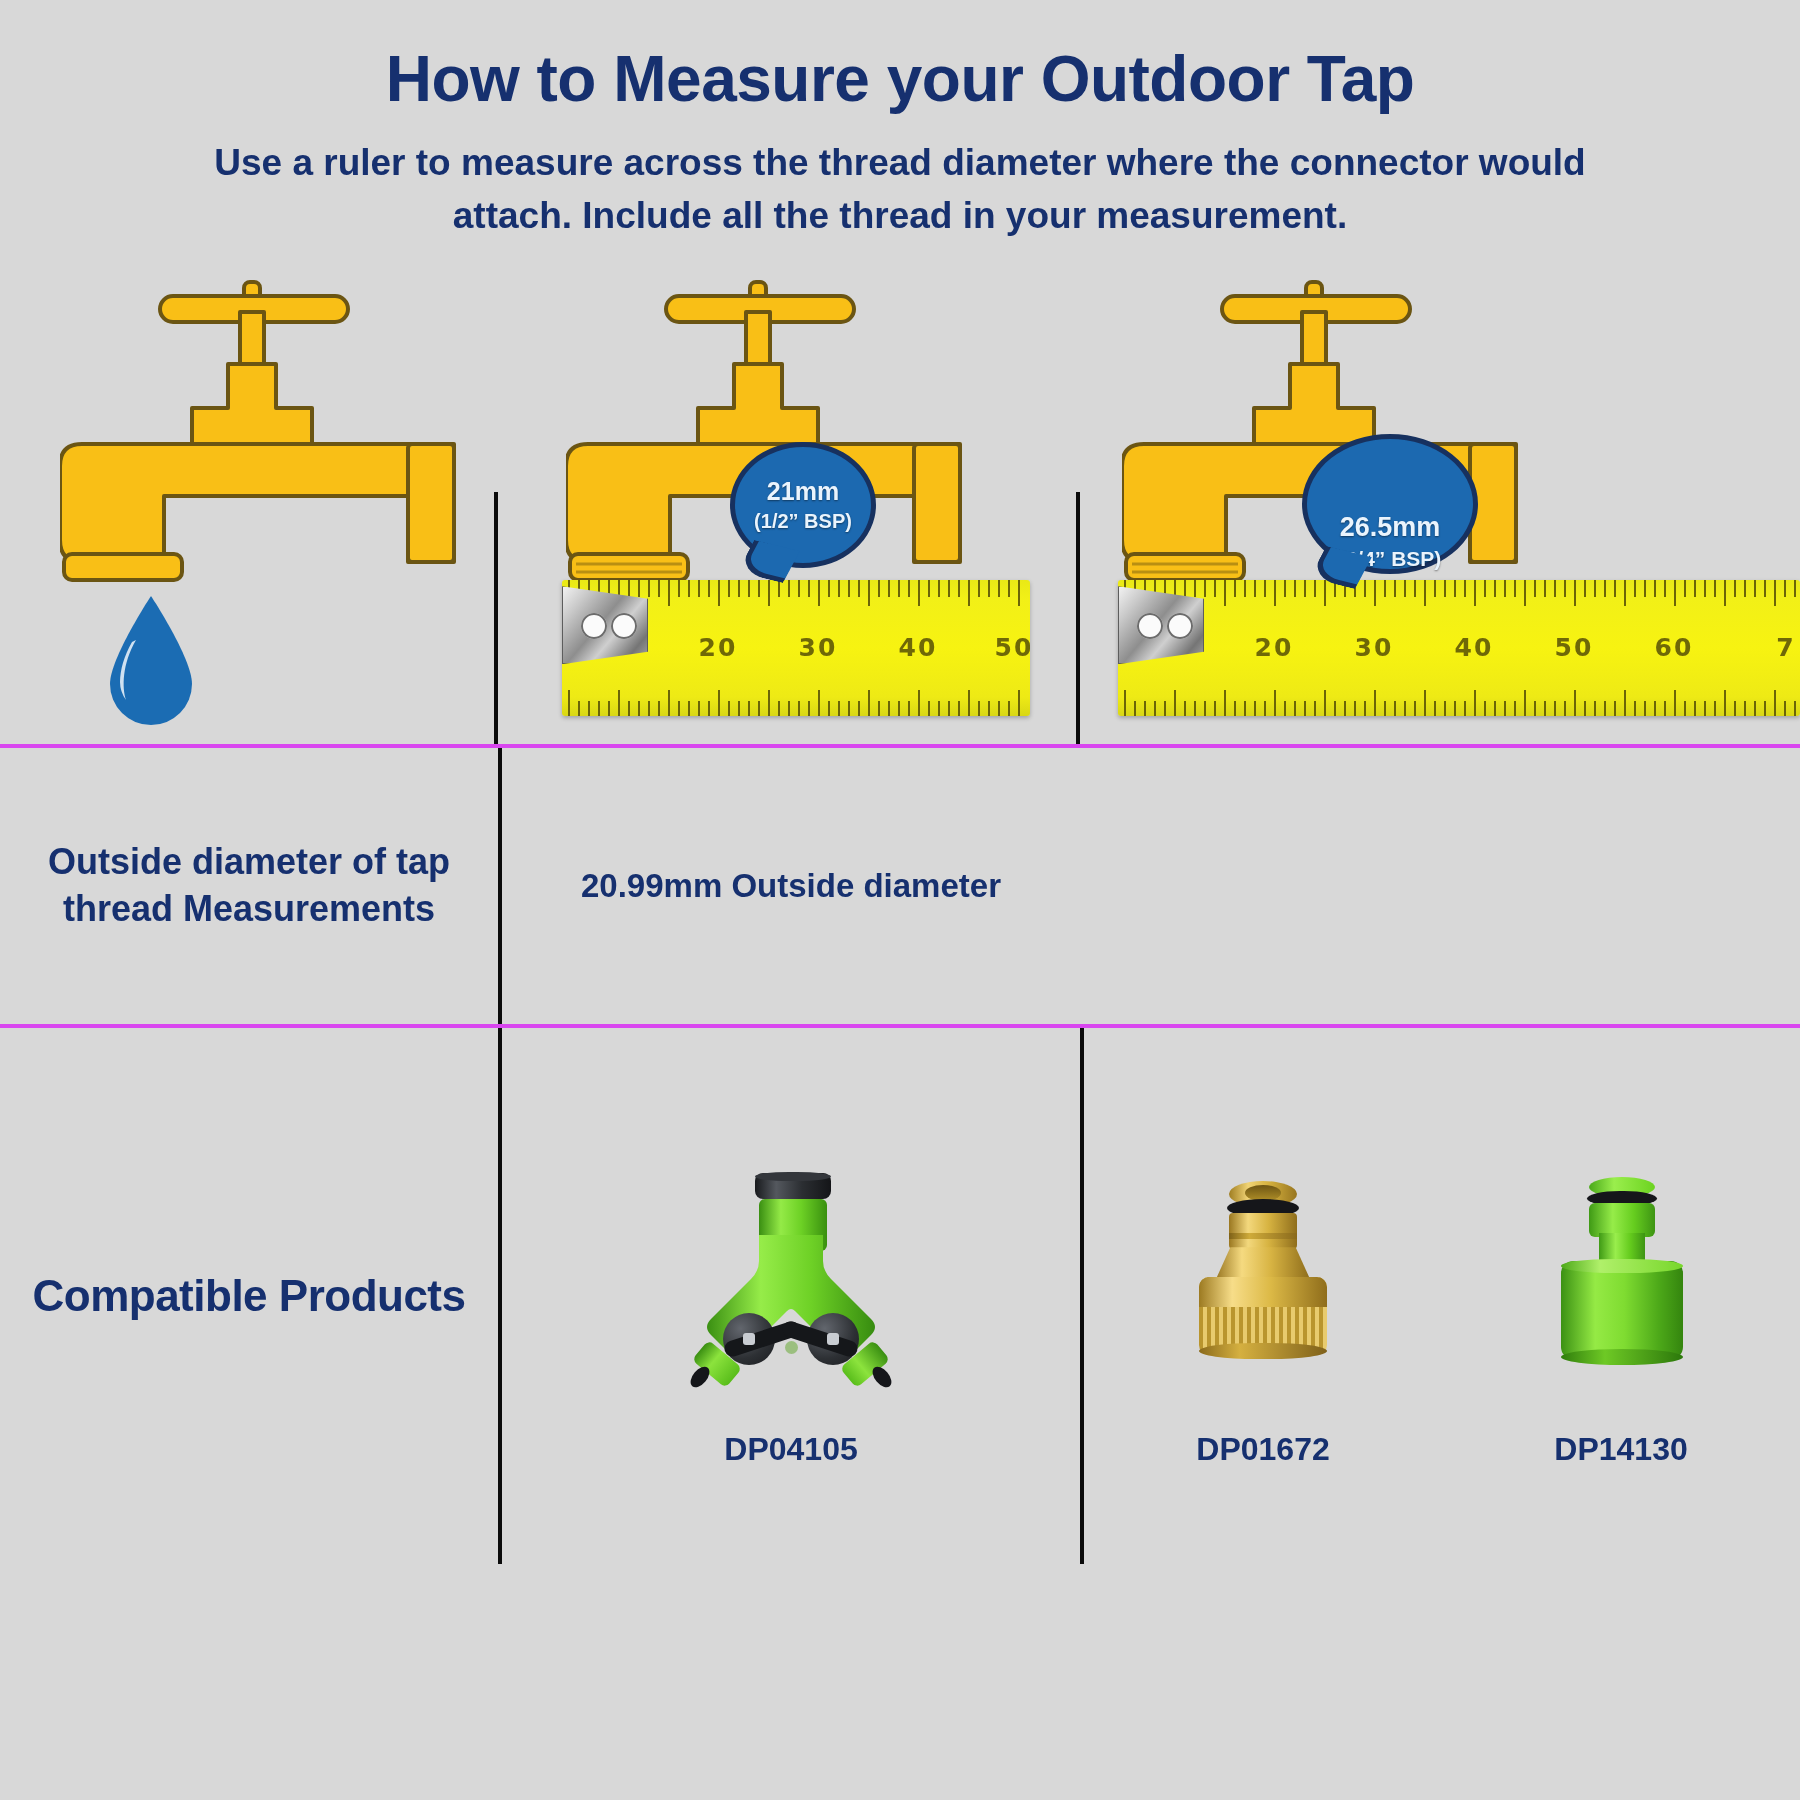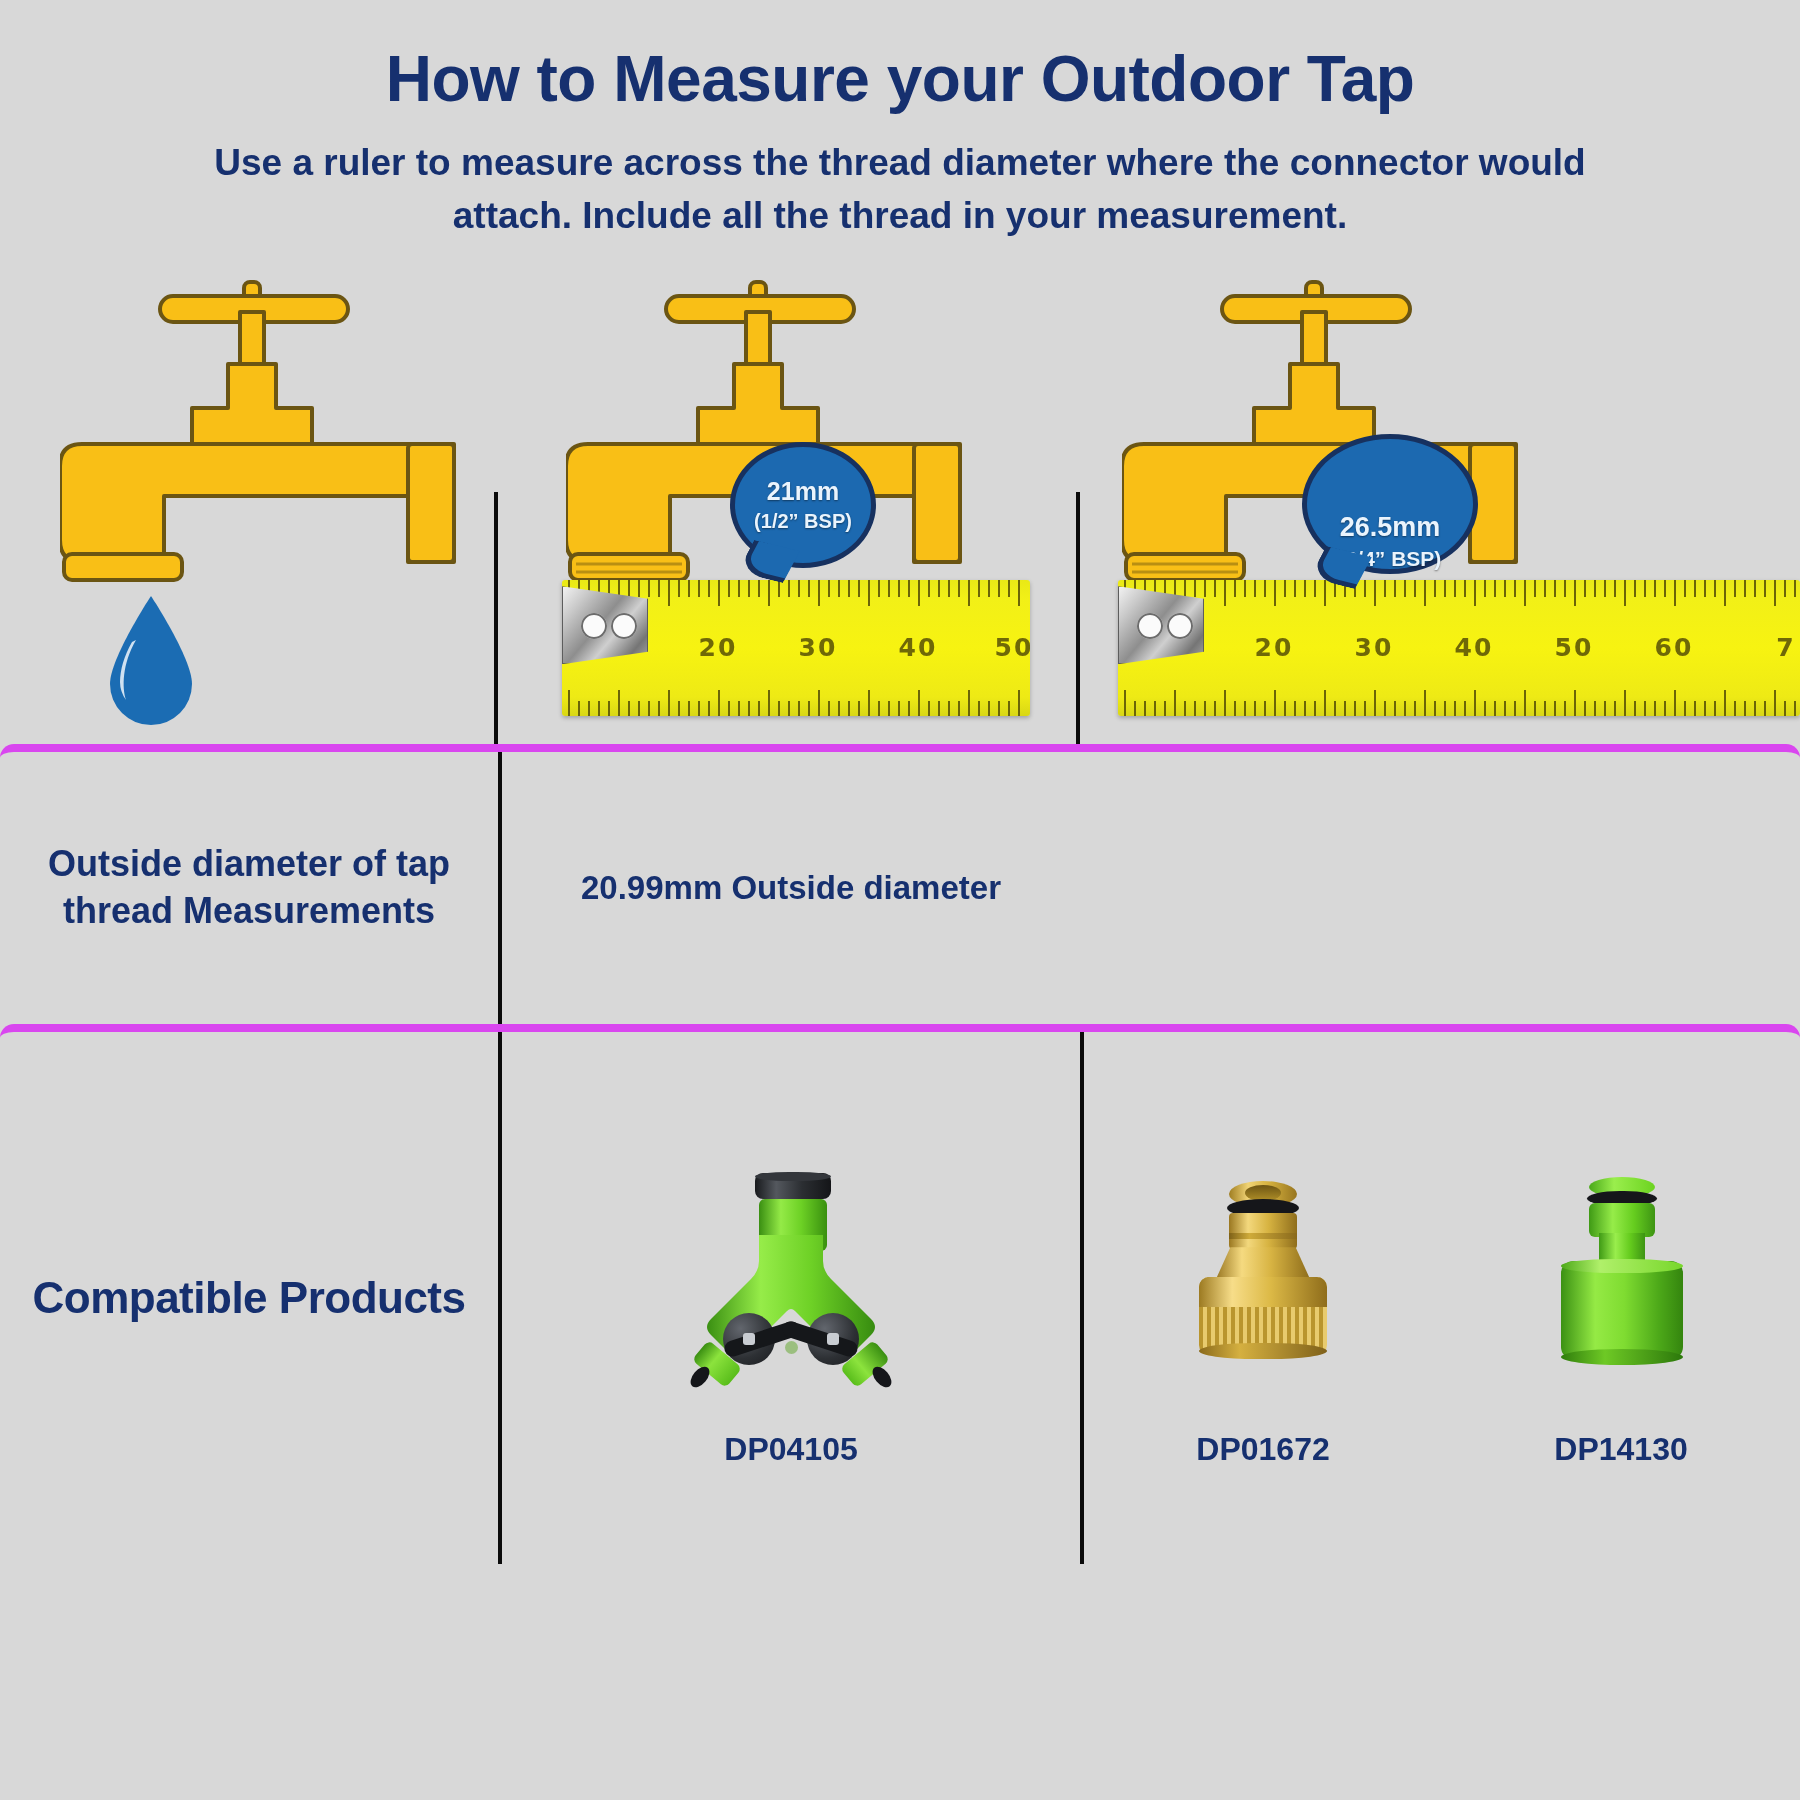--- a/index.html
+++ b/index.html
@@ -113,21 +113,21 @@
   .hook .hole {
     position: absolute; top: 26px;
     width: 26px; height: 26px;
     border-radius: 50%;
     background: #fbfbfb;
     box-shadow: inset 0 0 0 2px #6c6c6c;
   }
 
   
   .tbl { position: relative; width: 1800px; }
-  .tbl-row { position: relative; display: flex; border-top: 8px solid #d946ef; border-radius: 14px; }
+  .tbl-row { position: relative; display: flex; border-top: 4px solid #d946ef; }
   .tbl-col { position: relative; display: flex; align-items: center; justify-content: center; text-align: center; }
   .c1 { width: 498px; }
   .c2 { width: 582px; border-left: 4px solid #0b0b0b; }
   .c3 { width: 720px; border-left: 4px solid #0b0b0b; }
   .vline { position: absolute; top: 0; bottom: 0; width: 4px; background: #0b0b0b; }
 
   .row-a { height: 280px; }
   .row-b { height: 180px; }
   .row-c { height: 540px; }
 

